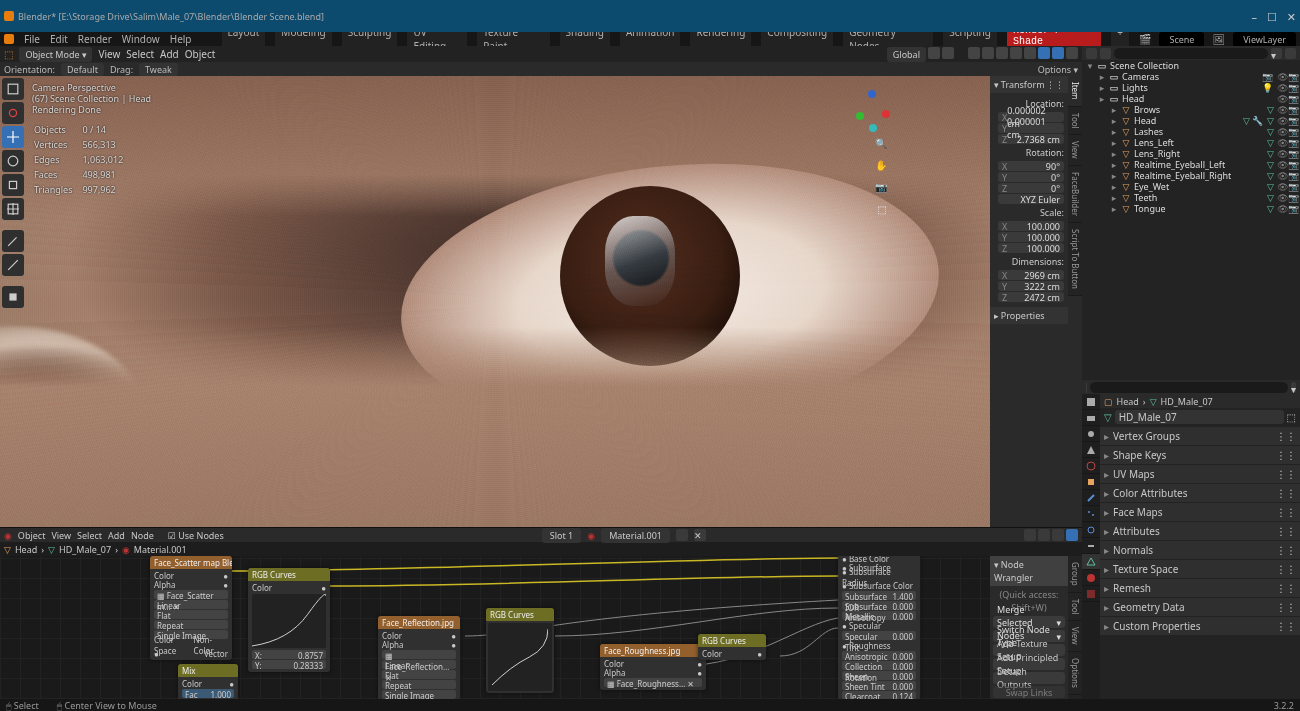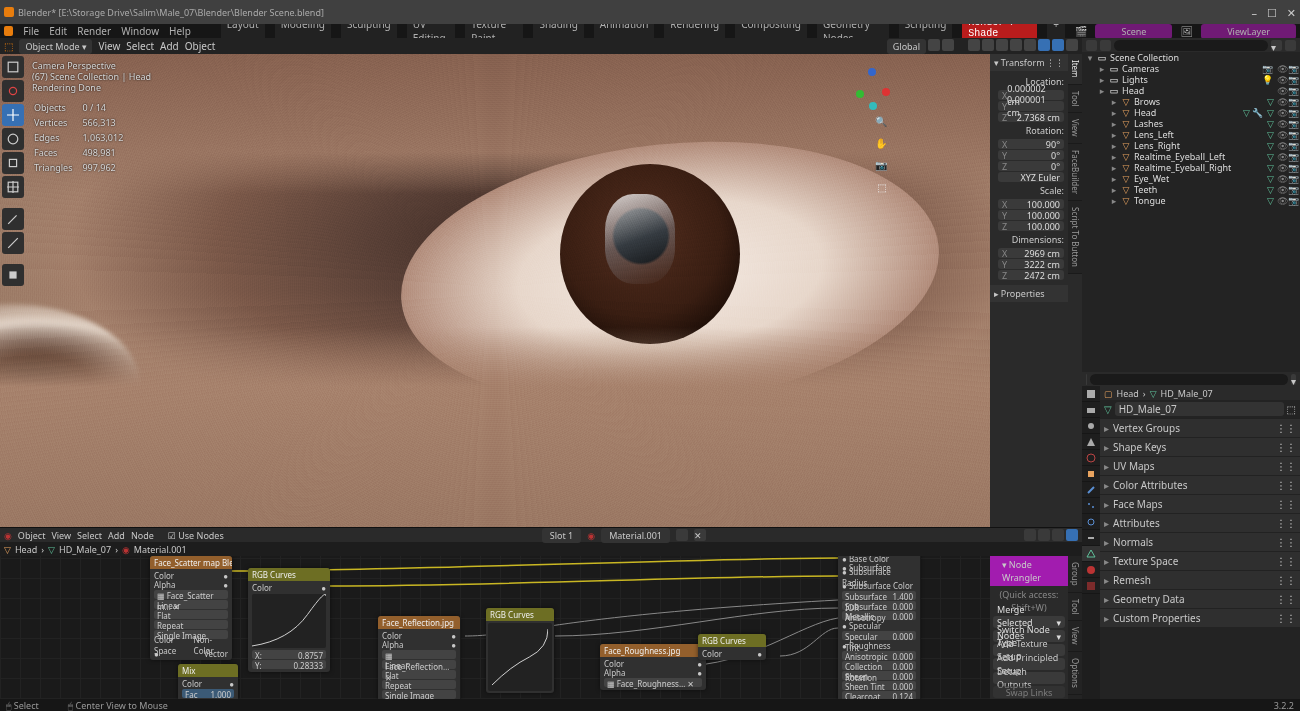--- a/index.html
+++ b/index.html
@@ -1,27 +1,27 @@
 <!DOCTYPE html>
 <html><head>
 <meta charset="utf-8">
 <style>
 * { margin: 0; padding: 0; box-sizing: border-box; font-family: -apple-system, system-ui, "Segoe UI", sans-serif; }
 body { background: #1d1d1d; color: #c8c8c8; font-size: 10px; width: 1300px; height: 711px; overflow: hidden; display: flex; flex-direction: column; }
-.titlebar { height: 24px; background: #404040; display: flex; align-items: center; padding: 0 4px; position: relative; }
+.titlebar { height: 32px; background: #0c4a6e; display: flex; align-items: center; padding: 0 4px; position: relative; }
 .titlebar .logo { width: 10px; height: 10px; border-radius: 2px; background: #e87d0d; margin-right: 4px; }
 .titlebar .title { color: #aaa; font-size: 9px; }
 .titlebar .win { position: absolute; right: 4px; display: flex; gap: 10px; color: #ccc; font-size: 11px; }
 .menubar { height: 14px; background: #161616; display: flex; align-items: center; padding: 0 4px; gap: 10px; }
 .menubar span { color: #b0b0b0; font-size: 10px; cursor: default; }
 .menubar .tabs { display: flex; gap: 10px; margin-left: 20px; }
 .menubar .tabs span { padding: 1px 6px; background: #222; border-radius: 2px; }
 .menubar .tabs span.active { background: #b91c1c; color: #fff; font-family: Liberation Mono, monospace; }
 .menubar .right { margin-left: auto; display: flex; gap: 8px; align-items: center; }
-.menubar .right .box { background: #701a75; padding: 1px 26px; border-radius: 3px; font-size: 9px; }
+.menubar .right .box { background: #000000; padding: 1px 10px; border-radius: 3px; font-size: 9px; }
 .toolbar2 { height: 16px; background: #222; display: flex; align-items: center; padding: 0 4px; gap: 6px; }
 .toolbar2 .btn { background: #333; padding: 1px 6px; border-radius: 3px; font-size: 9px; }
 .toolbar2 .right { margin-left: auto; display: flex; gap: 2px; }
 .toolbar2 .right .sq { width: 12px; height: 12px; background: #444; border-radius: 2px; }
 .toolbar2 .right .sq.b { background: #3670b4; }
 .maincols { flex: 1; display: flex; min-height: 0; }
 
 .viewcol { display: flex; flex-direction: column; flex: 1; min-width: 0; }
 .view3d { flex: 1; display: flex; min-height: 0; }
 .vphdr { height: 14px; background: #2a2a2a; display: flex; align-items: center; padding: 0 4px; gap: 6px; font-size: 9px; }
@@ -107,21 +107,21 @@
 .node.h-yellow .hdr { background:#6d6e23; }
 .node .body { padding:2px 4px; }
 .node .body .r { display:flex; justify-content:space-between; height:9px; align-items:center; }
 .node .body .fld { background:#434343; border-radius:2px; height:9px; margin:1px 0; padding:0 3px; display:flex; justify-content:space-between; color:#ccc; }
 .node .body .fld.blue { background:#3b5a76; }
 .wire { position:absolute; pointer-events:none; }
 .npanel2 { width:92px; background:#2a2a2a; display:flex; }
 .np2body { flex:1; font-size:9px; padding:3px; }
 .np2body .dd { background:#3a3a3a; border-radius:3px; height:12px; margin:2px 0; display:flex; align-items:center; padding:0 4px; color:#ddd; }
 .np2body .btn { background:#3a3a3a; border-radius:3px; height:12px; margin:2px 0; display:flex; align-items:center; justify-content:center; padding:0 4px; }
-.statusbar { height:12px; background:#161616; display:flex; align-items:center; padding:0 6px; font-size:9px; color:#999; gap:29px; position:relative; }
+.statusbar { height:12px; background:#161616; display:flex; align-items:center; padding:0 6px; font-size:9px; color:#999; gap:18px; position:relative; }
 .statusbar .ver { position:absolute; right:6px; }
 .ico-mesh { color:#5fc19b; }
 </style>
 </head>
 <body>
 
 <div class="titlebar">
   <div class="logo"></div>
   <div class="title">Blender* [E:\Storage Drive\Salim\Male_07\Blender\Blender Scene.blend]</div>
   <div class="win">
@@ -181,20 +181,27 @@
         <div class="sq"></div>
         <div class="sq"></div>
         <div class="sq"></div>
         <div class="sq"></div>
         <div class="sq b"></div>
         <div class="sq b"></div>
         <div class="sq"></div>
       </div>
     </div>
 
+    <div class="vphdr">
+      <span>Orientation:</span>
+      <span class="btn" style="background:#333;padding:0 6px;border-radius:3px">Default</span>
+      <span>Drag:</span>
+      <span class="btn" style="background:#333;padding:0 6px;border-radius:3px">Tweak</span>
+      <span style="margin-left:auto"><span>Options</span> ▾</span>
+    </div>
 
     <div class="view3d">
       <div class="vpwrap">
 
         <div class="toolshelf">
           <div class="t">
               <svg viewBox="0 0 10 10">
                 <rect x="1" y="1" width="8" height="8" fill="none" stroke="#ccc"></rect>
               </svg>
             </div>
@@ -589,21 +596,21 @@
                 <div class="fld">
                   <span>Clearcoat</span>
                   <span>0.124</span>
                 </div>
               </div>
           </div>
         </div>
 
         <div class="npanel2">
           <div class="np2body">
-            <div style="background:#a21caf;padding:2px 12px;margin:-3px -3px 2px -3px">▾ <span>Node Wrangler</span></div>
+            <div style="background:#404040;padding:2px 4px;margin:-3px -3px 2px -3px">▾ <span>Node Wrangler</span></div>
             <div style="color:#888;text-align:center">(Quick access: Shift+W)</div>
             <div class="dd">
                 <span>Merge Selected Nodes</span>
                 <span style="margin-left:auto">▾</span>
               </div>
             <div class="dd">
                 <span>Switch Node Type</span>
                 <span style="margin-left:auto">▾</span>
               </div>
             <div class="btn">Add Texture Setup</div>

